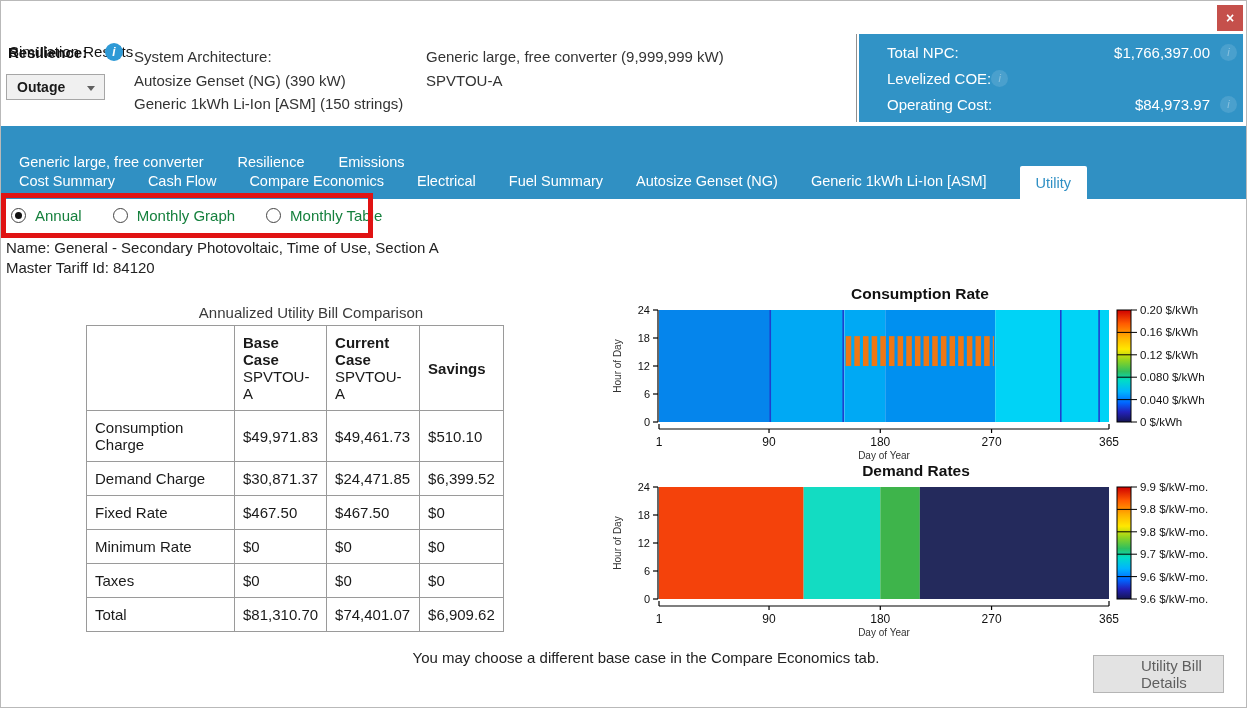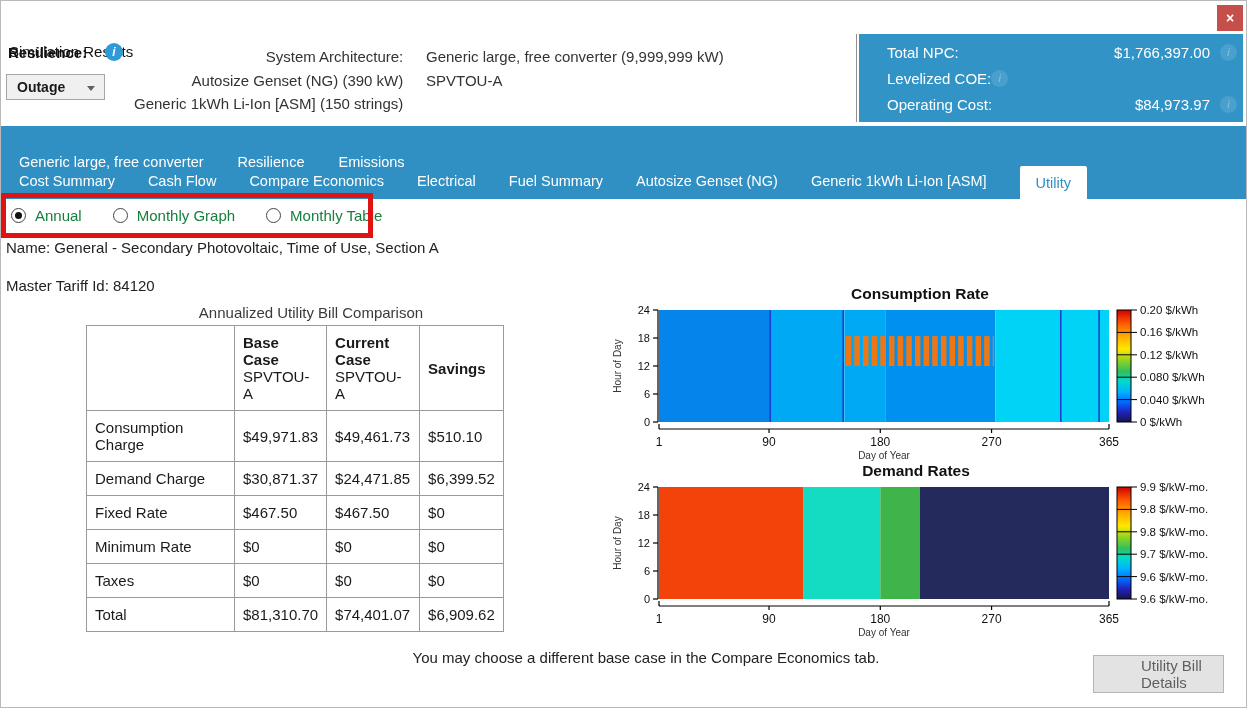--- a/index.html
+++ b/index.html
@@ -14,21 +14,21 @@
 
   
   #resilience-label{left:7px;top:43px;font-size:15px;font-weight:bold;color:#111;}
   #resilience-info{left:104px;top:42px;width:18px;height:18px;border-radius:50%;background:#2e9ad6;
     color:#fff;display:flex;align-items:center;justify-content:center;font-size:12px;font-weight:bold;font-style:italic;}
   #outage-dd{left:5px;top:73px;width:99px;height:26px;background:#f0f0f0;border:1px solid #a6a6a6;
     display:flex;align-items:center;font-size:14px;font-weight:bold;color:#1a1a1a;padding-left:10px;box-sizing:border-box;}
   #outage-dd .chev{position:absolute;right:9px;top:11px;width:0;height:0;
     border-left:4px solid transparent;border-right:4px solid transparent;border-top:5px solid #606060;}
   .arch-col{font-size:15px;line-height:23.5px;color:#333;white-space:nowrap;}
-  #arch-col1{left:133px;top:44px;text-align:right;}
+  #arch-col1{left:133px;top:44px;}
   #arch-col2{left:425px;top:44px;}
 
   
   #metrics-sep{left:855px;top:33px;width:1px;height:88px;background:#8f8f8f;}
   #metrics{left:858px;top:33px;width:384px;height:88px;background:#3193c6;color:#fff;
     display:flex;flex-direction:column;justify-content:center;box-sizing:border-box;padding:2px 6px 2px 28px;}
   .metric-row{display:flex;align-items:center;height:26px;font-size:15px;}
   .metric-row .m-label{flex:0 0 auto;}
   .metric-row .m-value{flex:1;text-align:right;margin-right:10px;}
   .metric-row .m-info{width:17px;height:17px;border-radius:50%;background:rgba(255,255,255,0.12);
@@ -47,21 +47,21 @@
   #red-box{left:0;top:192px;width:372px;height:45px;border:5px solid #e01313;box-sizing:border-box;z-index:6;pointer-events:none;}
 
   
   #radio-row{left:10px;top:206px;display:flex;align-items:center;gap:9px;font-size:15px;color:#15803d;z-index:5;}
   .radio{width:15px;height:15px;border:1px solid #444;border-radius:50%;background:#fff;position:relative;box-sizing:border-box;}
   .radio.sel::after{content:"";position:absolute;left:3px;top:3px;width:7px;height:7px;border-radius:50%;background:#111;}
   .radio-gap{width:13px;}
 
   
   #tariff-name{left:5px;top:238px;font-size:15px;color:#222;}
-  #tariff-id{left:5px;top:258px;font-size:15px;color:#222;margin-top:18px;}
+  #tariff-id{left:5px;top:258px;font-size:15px;color:#222;}
 
   
   #bill-title{left:85px;top:303px;width:450px;text-align:center;font-size:15px;color:#3a3a3a;}
   #bill-table{left:85px;top:324px;}
   #bill-table table{border-collapse:collapse;font-size:15px;color:#1a1a1a;}
   #bill-table th,#bill-table td{border:1px solid #9a9a9a;padding:8px 8px;text-align:left;vertical-align:middle;background:#fff;}
   #bill-table th{font-weight:bold;}
   #bill-table th .sub{font-weight:normal;}
   .c0{width:148px;} .c1{width:74px;} .c2{width:93px;} .c3{width:68px;}
 

